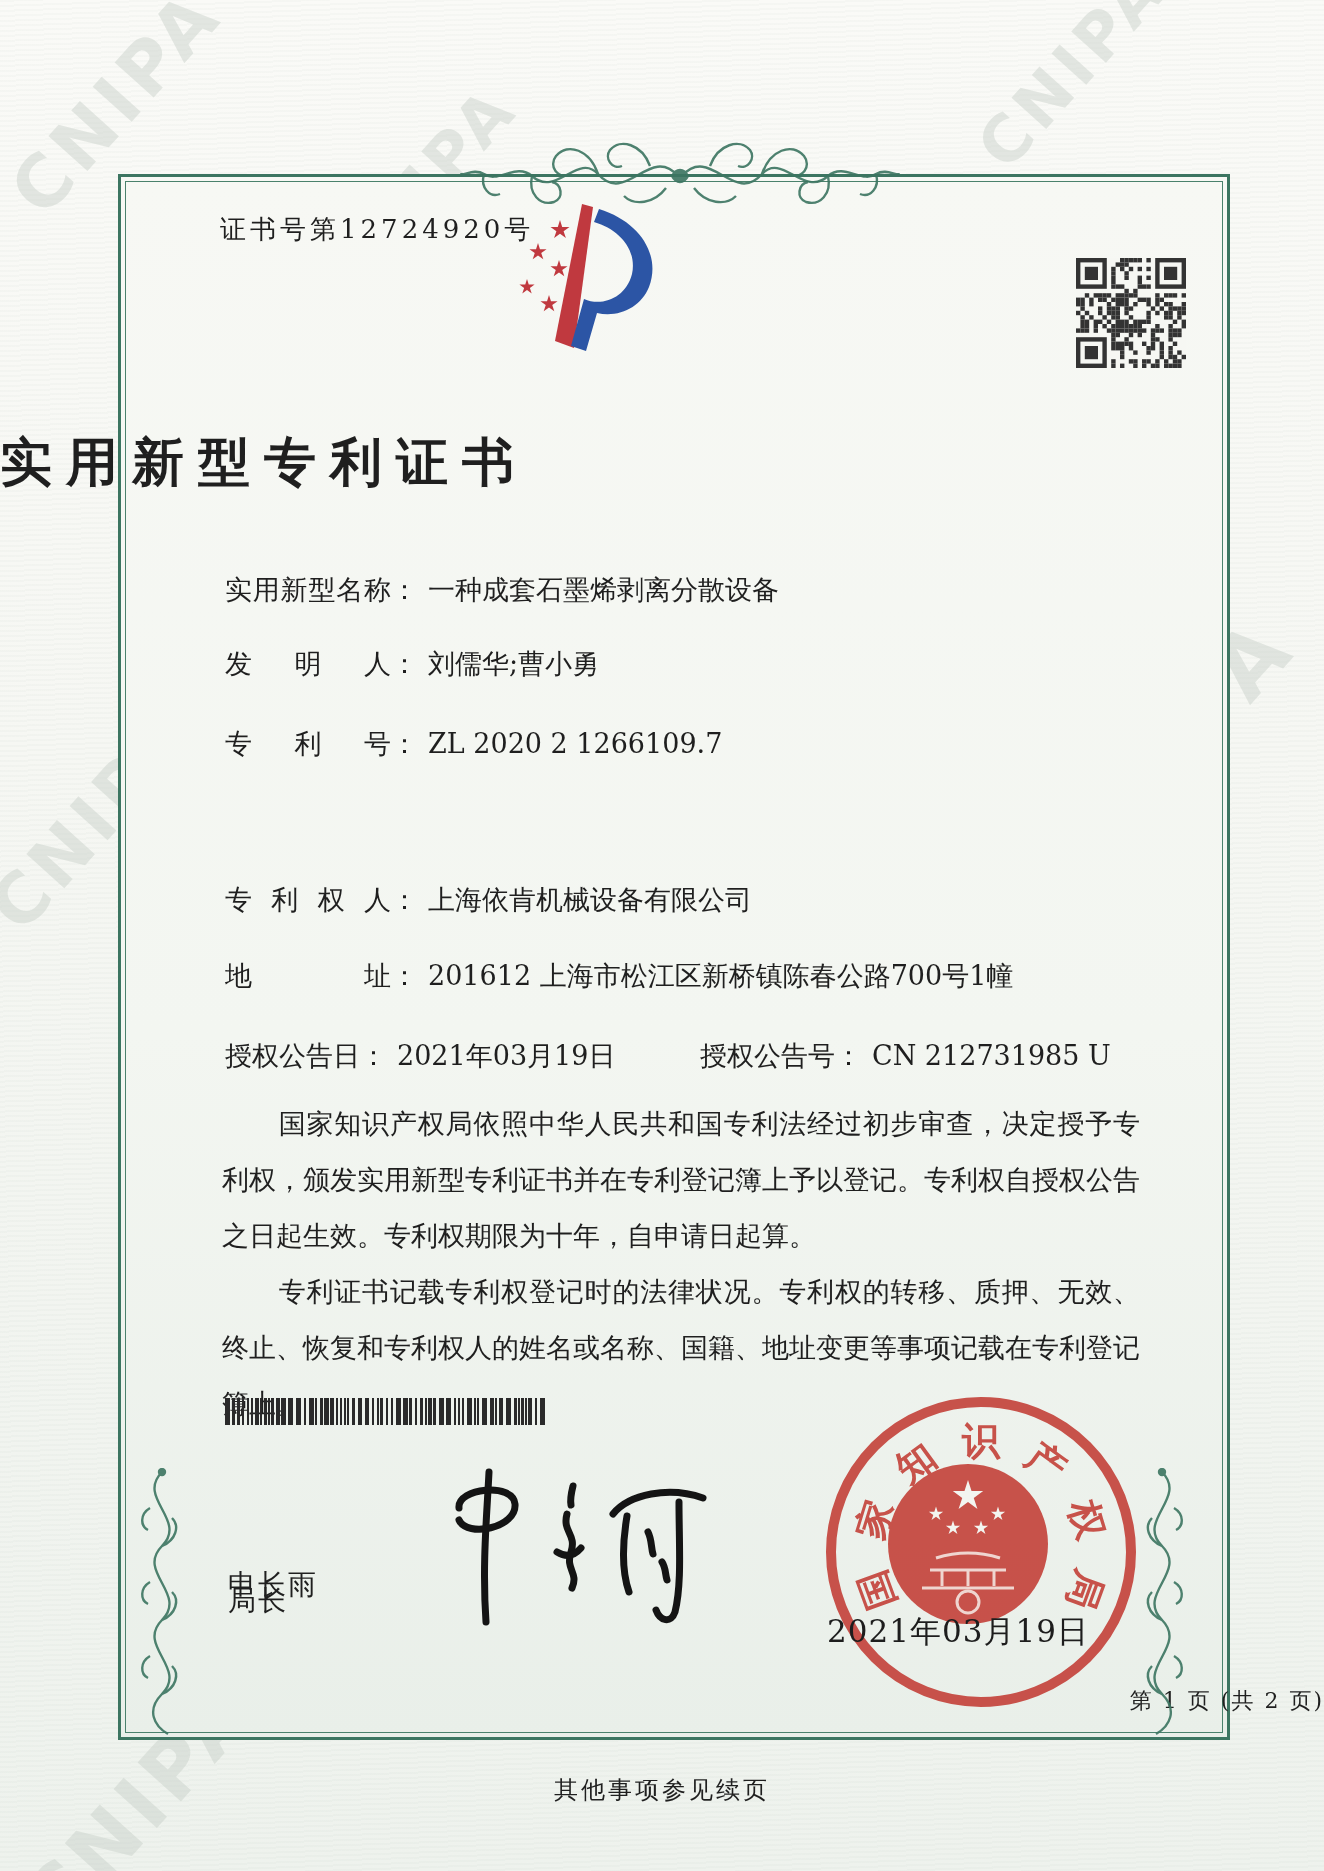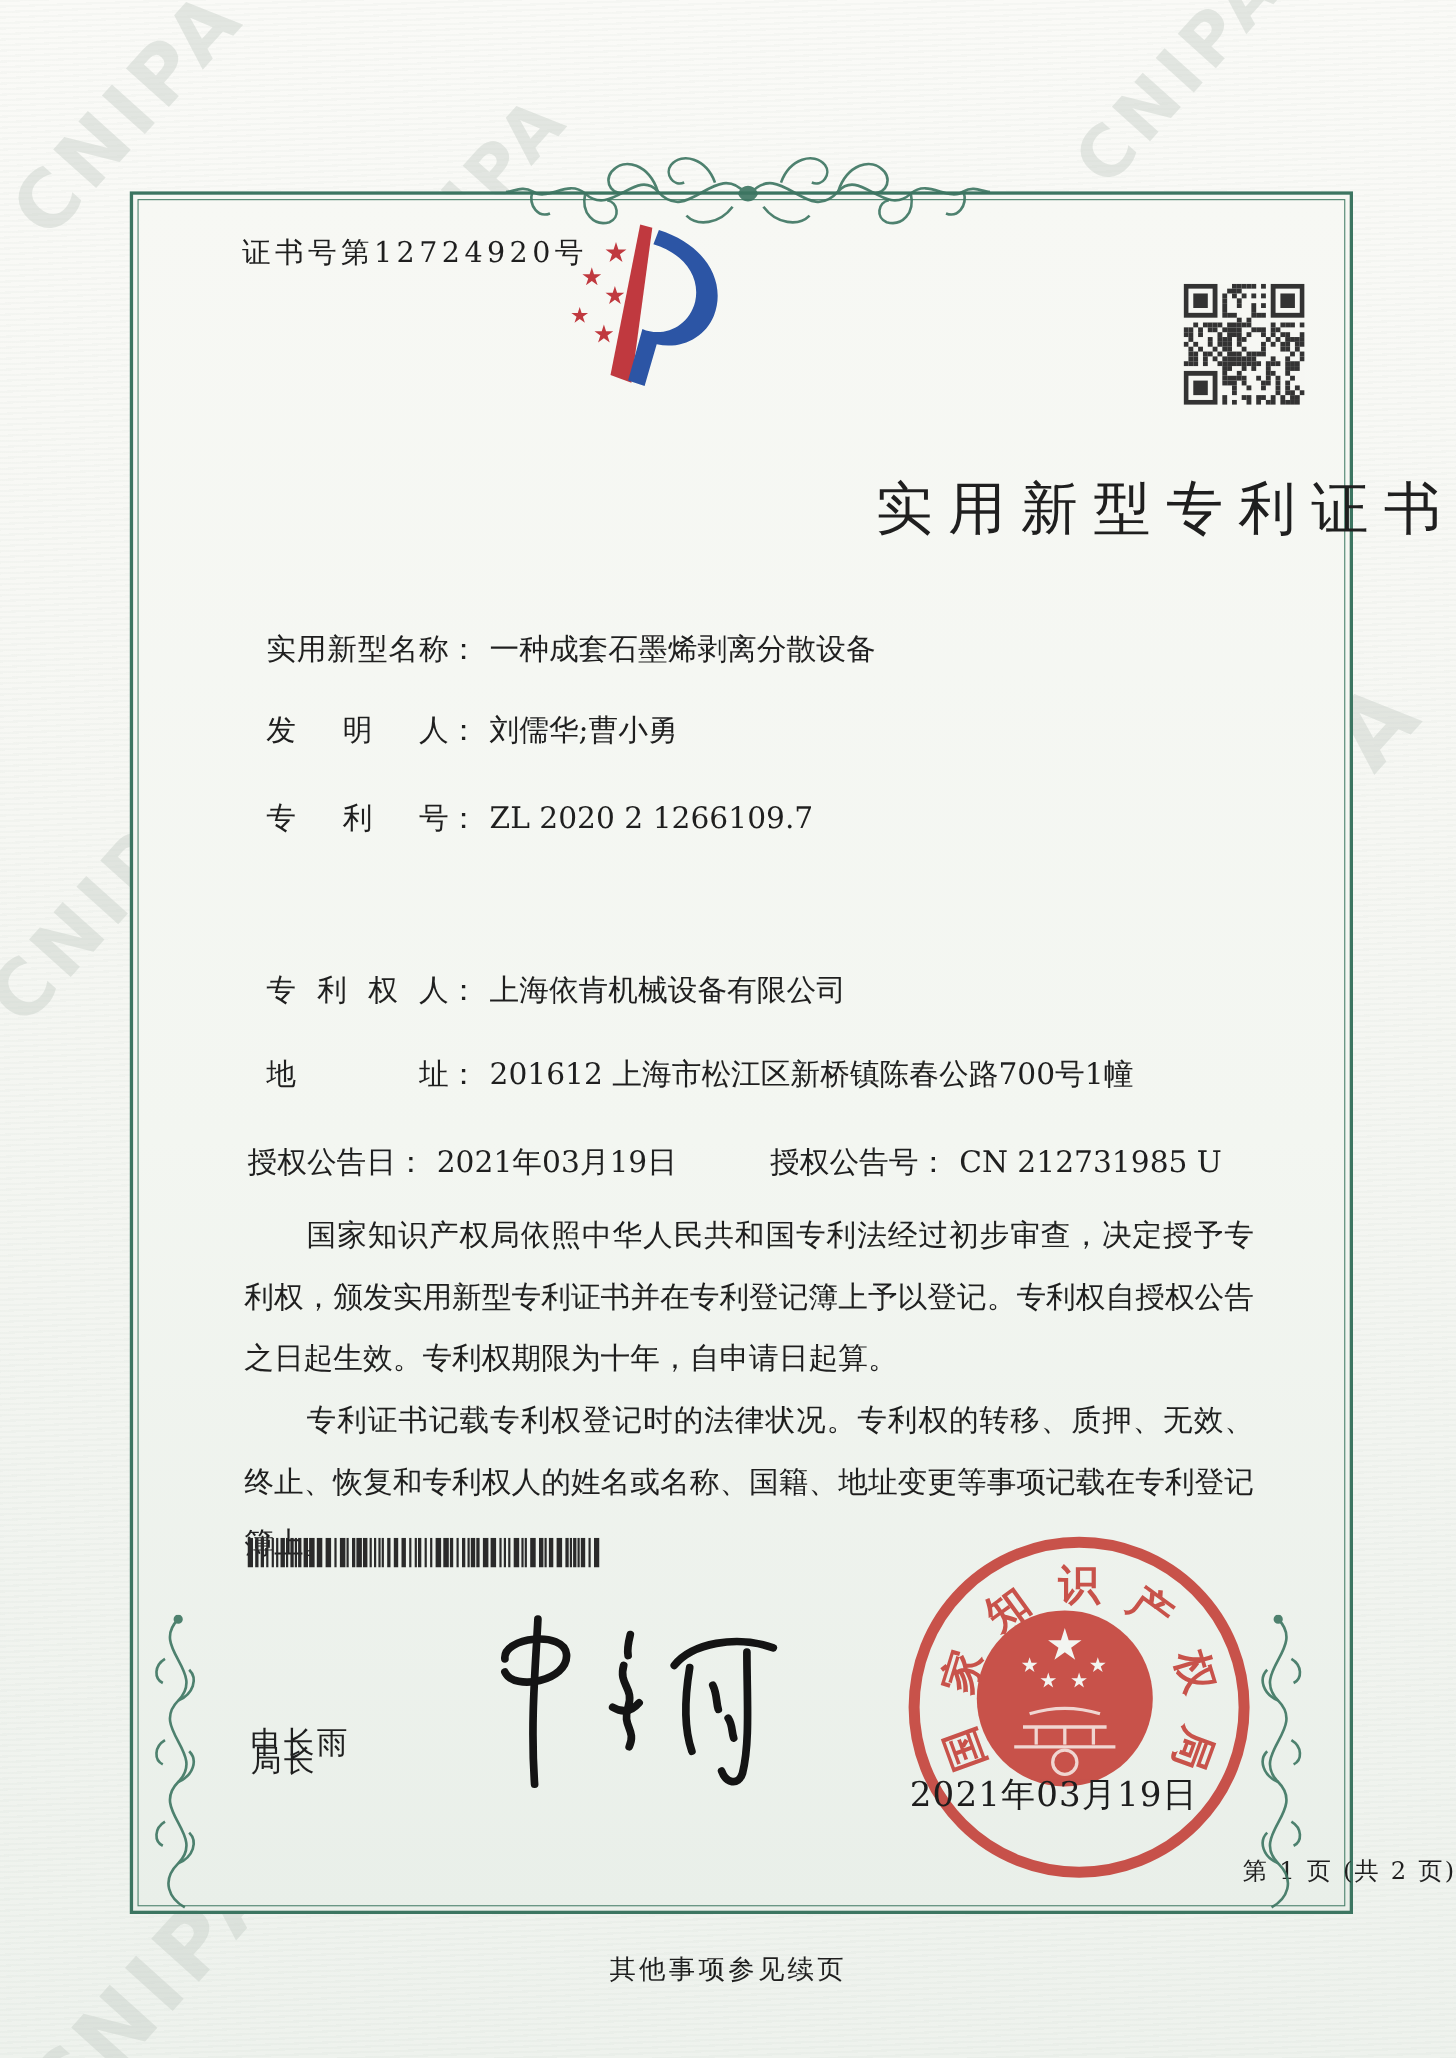--- a/index.html
+++ b/index.html
@@ -15,25 +15,25 @@
   .frame-inner{position:absolute;inset:4px;border:1.5px solid #4a816c;pointer-events:none;}
   
   .texture{position:absolute;inset:0;z-index:0;
      background:repeating-linear-gradient(178deg,rgba(110,140,125,0.035) 0 2px,transparent 2px 5px);}
   
   .wm{position:absolute;z-index:1;color:#c7cfc8;opacity:.45;font-weight:bold;
       font-family:"DejaVu Sans","Liberation Sans",sans-serif;letter-spacing:6px;
       transform:rotate(-48deg);white-space:nowrap;pointer-events:none;}
   
   .cert-no{left:220px;top:212px;font-size:26px;letter-spacing:4px;z-index:2;}
-  .title{left:0;right:0;top:428px;text-align:right;font-size:52px;font-weight:normal;
+  .title{left:0;right:0;top:428px;text-align:left;font-size:52px;font-weight:bold;
          letter-spacing:14px;z-index:2;}
   
   .frow{left:225px;font-size:27px;z-index:2;white-space:nowrap;}
-  .flabel{display:inline-block;width:166px;text-align:justify;text-align-last:justify;margin-left:17px;}
+  .flabel{display:inline-block;width:166px;text-align:justify;text-align-last:justify;}
   .fvalue{margin-left:10px;}
   .gcol{white-space:nowrap;}
   
   .paras{left:222px;top:1096px;width:918px;font-size:27px;line-height:56px;
          text-align:justify;z-index:2;}
   .paras p{margin:0;text-indent:2.1em;}
   
   .sig-label{left:228px;font-size:28px;letter-spacing:2px;z-index:2;}
   
   .page-num{left:0;right:0;top:1686px;text-align:right;font-size:22px;letter-spacing:2px;z-index:2;}

